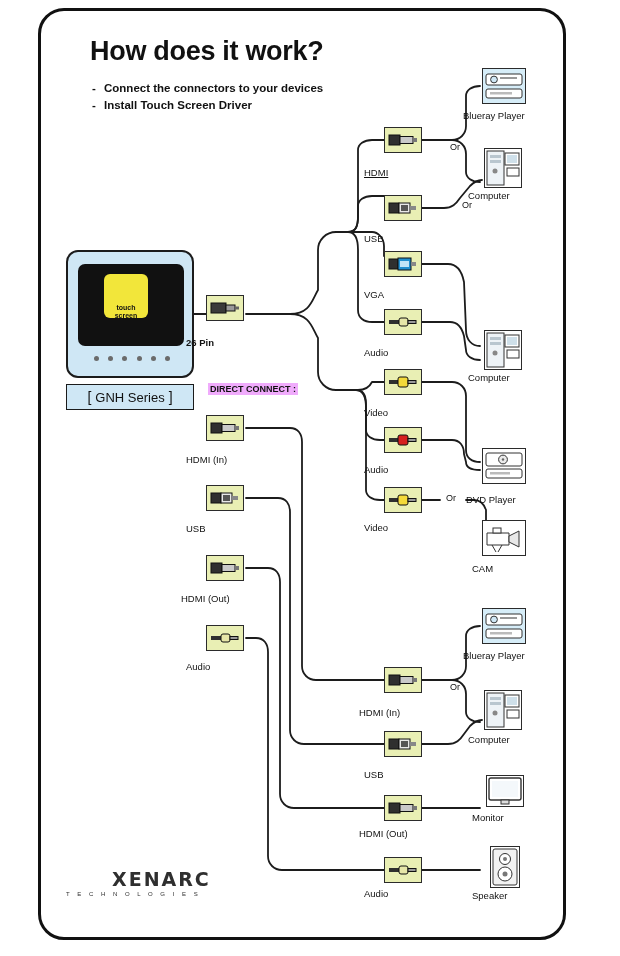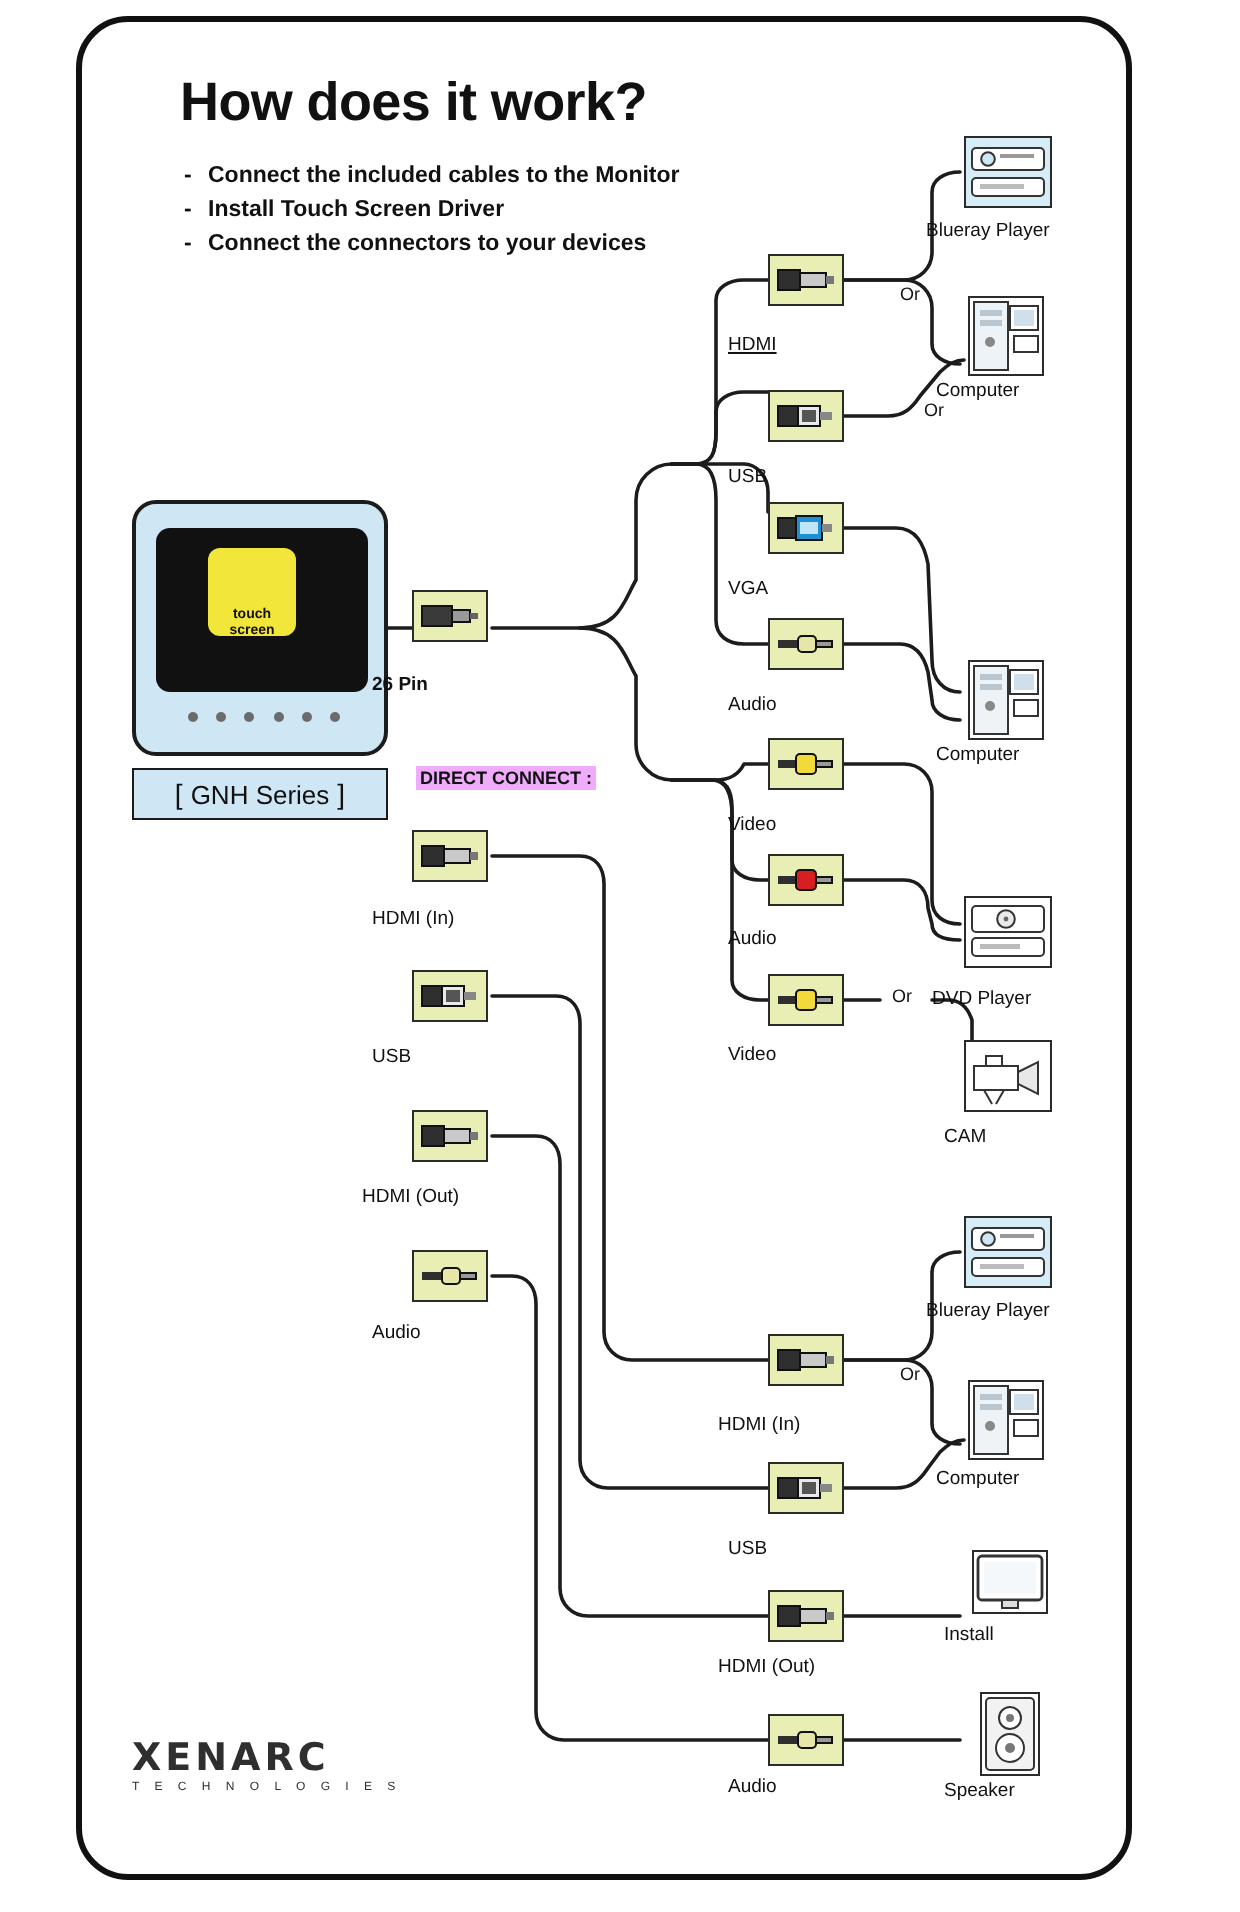--- a/index.html
+++ b/index.html
@@ -173,20 +173,21 @@
     position: absolute;
     left: 66px;
     top: 868px;
     color: #2f2f2f;
   }
   .brand .b1 {
     font-size: 19px;
     font-weight: bold;
     letter-spacing: 2px;
     font-family: "DejaVu Sans", sans-serif;
+    margin-left: 46px;
   }
   .brand .b2 {
     font-size: 6px;
     letter-spacing: 3px;
     margin-top: 1px;
   }
 </style>
 </head>
 <body>
 
@@ -237,23 +238,22 @@
 
     <path d="M422 808 L480 808"></path>
 
     <path d="M422 870 L480 870"></path>
   </g>
 </svg>
 
 <div class="title">How does it work?</div>
 
 <div class="bullets">
-  <div><span class="dash">-</span><span>Connect the included cables to the Monitor</span></div>
+  <div><span class="dash">-</span><span>Connect the connectors to your devices</span></div>
   <div><span class="dash">-</span><span>Install Touch Screen Driver</span></div>
-  <div><span class="dash">-</span><span>Connect the connectors to your devices</span></div>
 </div>
 
 <div class="monitor-unit">
   <div class="monitor-screen"></div>
   <div class="touch-badge"></div>
   <div class="touch-text">
     <div>touch</div>
     <div>screen</div>
   </div>
   <div class="mon-dots">
@@ -541,21 +541,21 @@
 </div>
 <div class="lbl" style="left:468px; top:734px; width:76px;">Computer</div>
 
 <div class="dev" style="left:486px; top:775px; width:38px; height:32px; background:#fff;">
   <svg width="36" height="30" viewBox="0 0 36 30">
       <rect x="2" y="2" width="32" height="22" rx="2" fill="#fff" stroke="#333" stroke-width="1.4"></rect>
       <rect x="5" y="5" width="26" height="16" fill="#f4f8fb"></rect>
       <rect x="14" y="24" width="8" height="4" fill="#ddd" stroke="#333"></rect>
     </svg>
 </div>
-<div class="lbl" style="left:472px; top:812px; width:68px;">Install</div>
+<div class="lbl" style="left:472px; top:812px; width:68px;">Monitor</div>
 
 <div class="dev" style="left:490px; top:846px; width:30px; height:42px; background:#fff;">
   <svg width="28" height="40" viewBox="0 0 28 40">
       <rect x="2" y="2" width="24" height="36" rx="2" fill="#f2f2f2" stroke="#333"></rect>
       <circle cx="14" cy="12" r="5.5" fill="#fff" stroke="#333"></circle>
       <circle cx="14" cy="12" r="2" fill="#777"></circle>
       <circle cx="14" cy="27" r="7" fill="#fff" stroke="#333"></circle>
       <circle cx="14" cy="27" r="2.5" fill="#777"></circle>
     </svg>
 </div>

